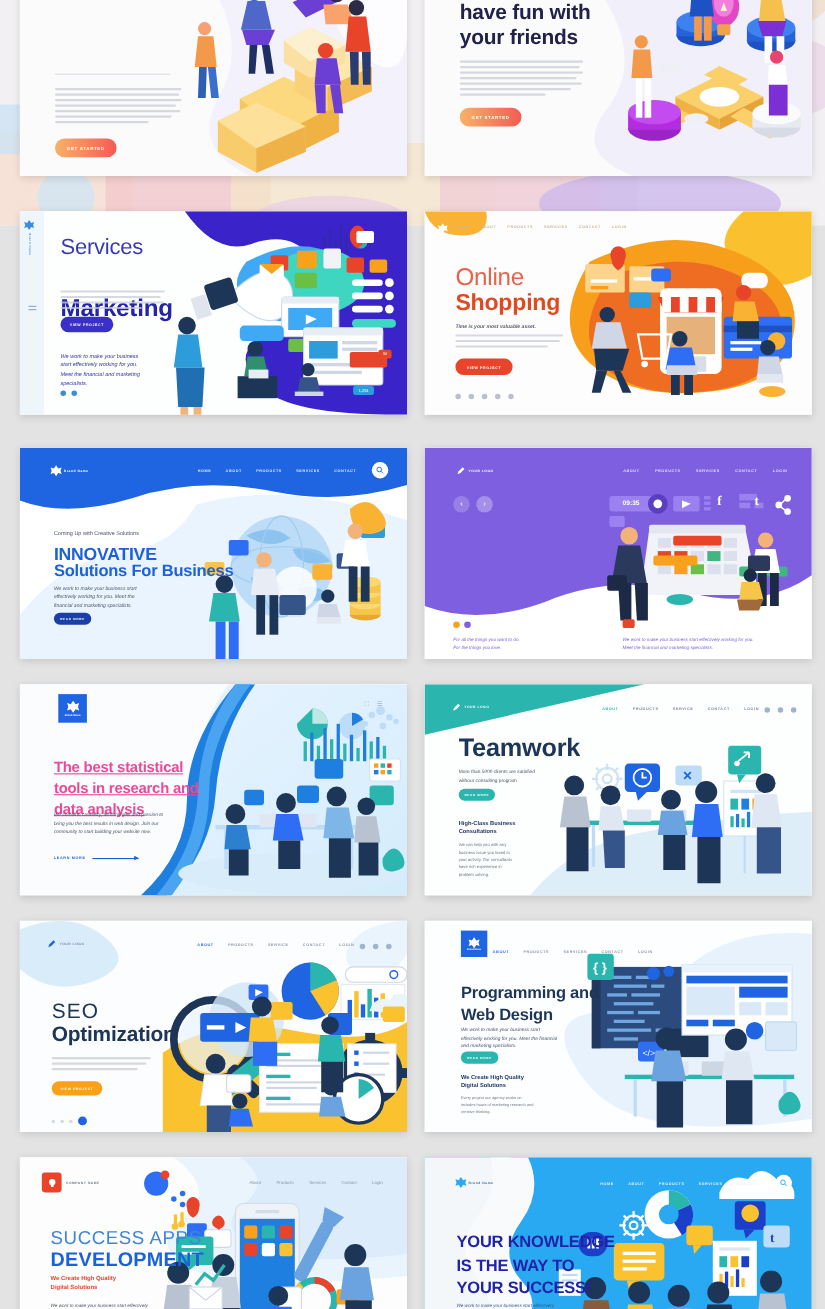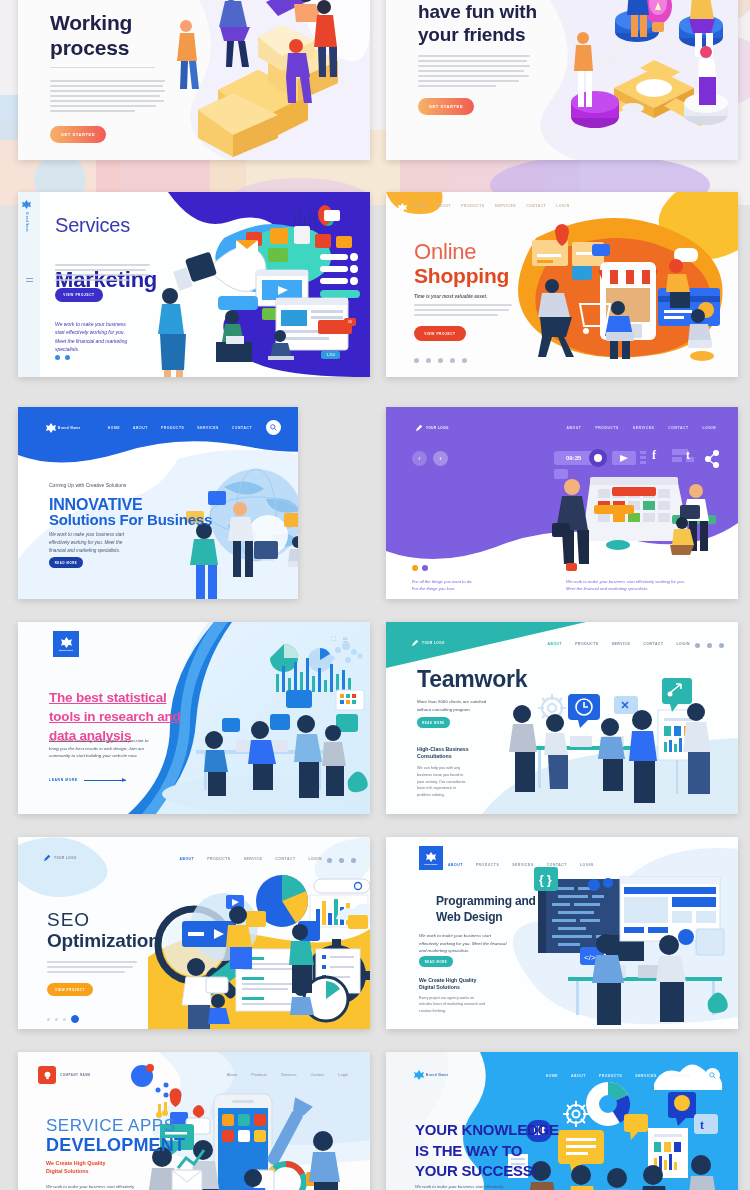--- a/index.html
+++ b/index.html
@@ -111,22 +111,20 @@
             <path d="M12 37 h9 l3 26 h-8z" fill="#6b3fd4"></path>
           </g>
           <g transform="translate(298,20)">
             <circle cx="8" cy="7" r="7" fill="#2b2b45"></circle>
             <path d="M1 15 h16 l4 32 h-23z" fill="#e8442a"></path>
             <path d="M2 47 h8 v30 h-7z" fill="#2a3b72"></path>
             <path d="M13 47 h8 v30 h-7z" fill="#2a3b72"></path>
           </g>
         </g>
       </svg>
-      <div class="hl" style="left:32px;top:31px;width:150px;font-size:21px;color:#20224a;white-space:pre-line;line-height:1.18;">Working
-process</div>
       <div style="position:absolute;left:32px;top:87px;width:105px;height:1px;background:#dadce4;"></div>
       <div class="lorem" style="left:32px;top:100px;width:115px;">
         <span style="width:100%"></span>
           <span style="width:98%"></span>
           <span style="width:100%"></span>
         <span style="width:96%"></span>
           <span style="width:99%"></span>
           <span style="width:92%"></span>
         <span style="width:74%"></span>
       </div>
@@ -426,21 +424,21 @@
       <div class="dots" style="left:28px;top:166px;gap:7px;">
         <i style="background:#b9bfcc"></i>
           <i style="background:#b9bfcc"></i>
           <i style="background:#b9bfcc"></i>
         <i style="background:#b9bfcc"></i>
           <i style="background:#b9bfcc"></i>
       </div>
     </div>
   </div>
 
-  <div class="card" style="left:18px;top:407px;width:280px;height:192px;">
+  <div class="card" style="left:18px;top:407px;width:352px;height:192px;">
     <div class="inner">
       <svg width="352" height="192" viewBox="0 0 352 192">
         <rect width="352" height="192" fill="#fff"></rect>
         <path d="M0 0 h352 v34 q-60 18 -120 6 q-70 -14 -130 6 q-60 18 -102 2z" fill="#1f64e0"></path>
         <path d="M160 52 q80 -24 192 14 v126 H0 v-40 q40 -50 90 -56 q50 -6 70 -44z" fill="#eaf4ff"></path>
 
         <circle cx="238" cy="108" r="46" fill="#bcdcf7"></circle>
         <g fill="#8dc4ef">
           <path d="M206 80 q22 -12 40 2 q-18 12 -40 -2z"></path>
           <path d="M248 92 q26 -4 34 12 q-28 6 -34 -12z"></path>
@@ -1067,21 +1065,21 @@
         </span>
         <span style="color:#fff;font-size:2.2px;font-weight:700;">Brand Name</span>
       </div>
       <div class="nav" style="left:62px;top:26px;color:#8a94a6;gap:13px;">
         <span style="color:#1f64e0">ABOUT</span>
         <span>PRODUCTS</span>
         <span>SERVICES</span>
         <span>CONTACT</span>
         <span>LOGIN</span>
       </div>
-      <div class="hl" style="left:50px;top:56px;width:140px;font-size:12px;color:#1d3557;white-space:pre-line;line-height:1.35;">Programming and
+      <div class="hl" style="left:33px;top:56px;width:140px;font-size:15px;color:#1d3557;white-space:pre-line;line-height:1.35;">Programming and
 Web Design</div>
       <div class="sub" style="left:33px;top:95px;width:90px;font-size:4.4px;font-style:italic;color:#4a5568;line-height:1.75;">We work to make your business start effectively working for you. Meet the financial and marketing specialists.</div>
       <div class="btn" style="left:33px;top:119px;width:34px;height:11px;background:#2ab5ae;font-size:2.8px;">READ MORE</div>
       <div style="position:absolute;left:33px;top:140px;width:62px;font-size:5.2px;font-weight:700;color:#1d3557;line-height:1.4;">We Create High Quality Digital Solutions</div>
       <div class="sub" style="left:33px;top:158px;width:68px;font-size:3.6px;color:#6a7788;line-height:1.8;">Every project our agency works on includes hours of marketing research and creative thinking.</div>
     </div>
   </div>
 
   <div class="card" style="left:18px;top:1052px;width:352px;height:158px;">
     <div class="inner">
@@ -1173,21 +1171,21 @@
         </span>
         <span class="txt" style="color:#6a7788;font-size:3px;">COMPANY NAME</span>
       </div>
       <div class="nav" style="right:22px;top:20px;color:#8a94a6;gap:14px;font-weight:400;font-size:4px;letter-spacing:0;">
         <span>About</span>
         <span>Products</span>
         <span>Services</span>
         <span>Contact</span>
         <span>Login</span>
       </div>
-      <div class="hl" style="left:28px;top:64px;font-size:17px;font-weight:400;color:#3f86d8;letter-spacing:.5px;">SERVICE APPS</div>
+      <div class="hl" style="left:28px;top:64px;font-size:17px;font-weight:400;color:#3f86d8;letter-spacing:.5px;">SUCCESS APPS</div>
       <div class="hl" style="left:28px;top:83px;font-size:18px;color:#1b62d8;letter-spacing:.2px;">DEVELOPMENT</div>
       <div style="position:absolute;left:28px;top:108px;width:72px;font-size:5.4px;font-weight:700;color:#e8442a;line-height:1.45;">We Create High Quality Digital Solutions</div>
       <div class="sub" style="left:28px;top:131px;width:90px;font-size:4.2px;font-style:italic;color:#4a5568;line-height:1.8;">We work to make your business start effectively working for you. Meet the financial and marketing specialists.</div>
     </div>
   </div>
 
   <div class="card" style="left:386px;top:1052px;width:352px;height:158px;">
     <div class="inner">
       <svg width="352" height="158" viewBox="0 0 352 158">
         <rect width="352" height="158" fill="#29a9f2"></rect>

